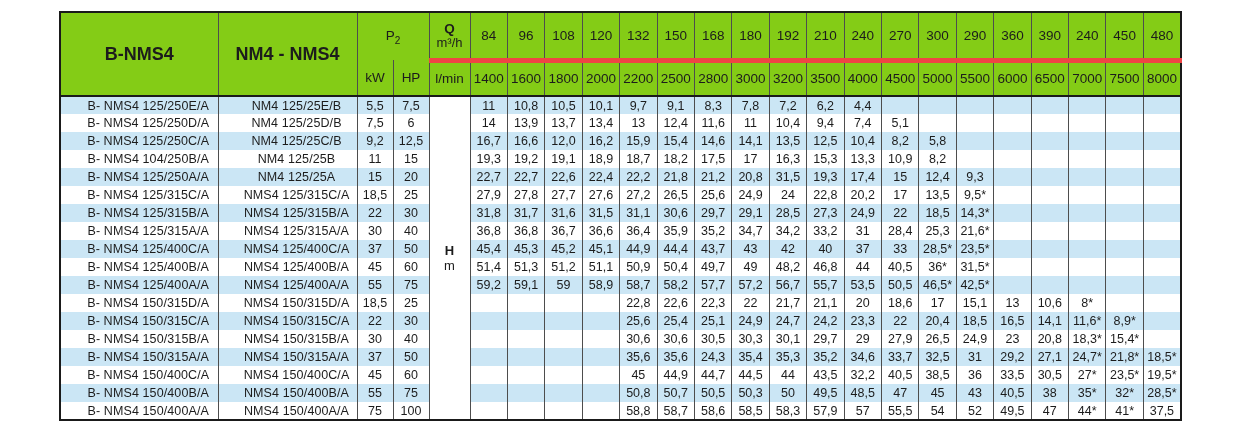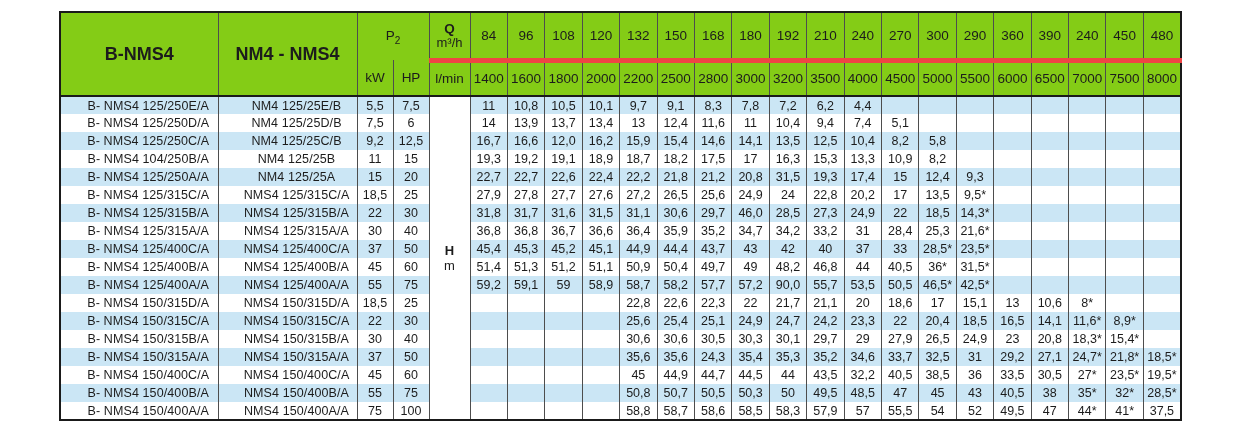--- a/index.html
+++ b/index.html
@@ -285,21 +285,21 @@
           <td class="model">NMS4 125/315B/A</td>
           <td class="num">22</td>
           <td class="num">30</td>
           <td class="num val">31,8</td>
           <td class="num val">31,7</td>
           <td class="num val">31,6</td>
           <td class="num val">31,5</td>
           <td class="num val">31,1</td>
           <td class="num val">30,6</td>
           <td class="num val">29,7</td>
-          <td class="num val">46,0</td>
+          <td class="num val">29,1</td>
           <td class="num val">28,5</td>
           <td class="num val">27,3</td>
           <td class="num val">24,9</td>
           <td class="num val">22</td>
           <td class="num val">18,5</td>
           <td class="num val">14,3*</td>
           <td class="num val"></td>
           <td class="num val"></td>
           <td class="num val"></td>
           <td class="num val"></td>
@@ -386,21 +386,21 @@
           <td class="num">55</td>
           <td class="num">75</td>
           <td class="num val">59,2</td>
           <td class="num val">59,1</td>
           <td class="num val">59</td>
           <td class="num val">58,9</td>
           <td class="num val">58,7</td>
           <td class="num val">58,2</td>
           <td class="num val">57,7</td>
           <td class="num val">57,2</td>
-          <td class="num val">90,0</td>
+          <td class="num val">56,7</td>
           <td class="num val">55,7</td>
           <td class="num val">53,5</td>
           <td class="num val">50,5</td>
           <td class="num val">46,5*</td>
           <td class="num val">42,5*</td>
           <td class="num val"></td>
           <td class="num val"></td>
           <td class="num val"></td>
           <td class="num val"></td>
           <td class="num val"></td>

